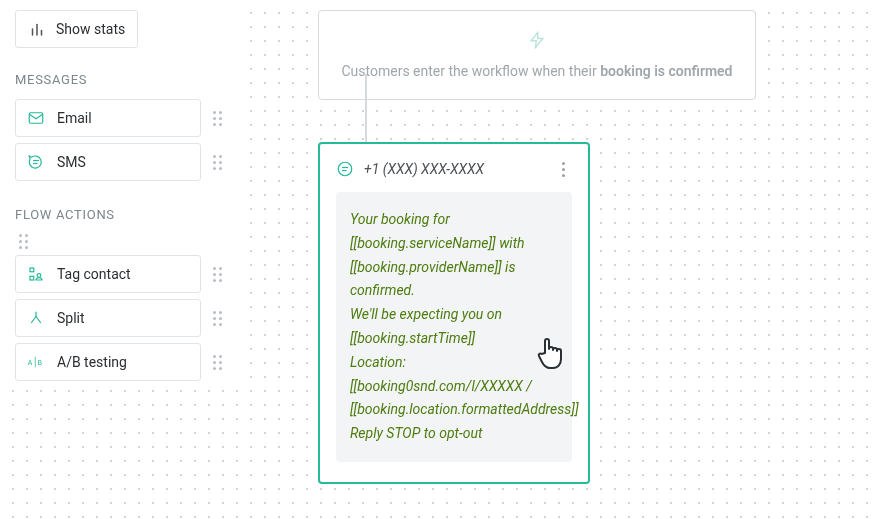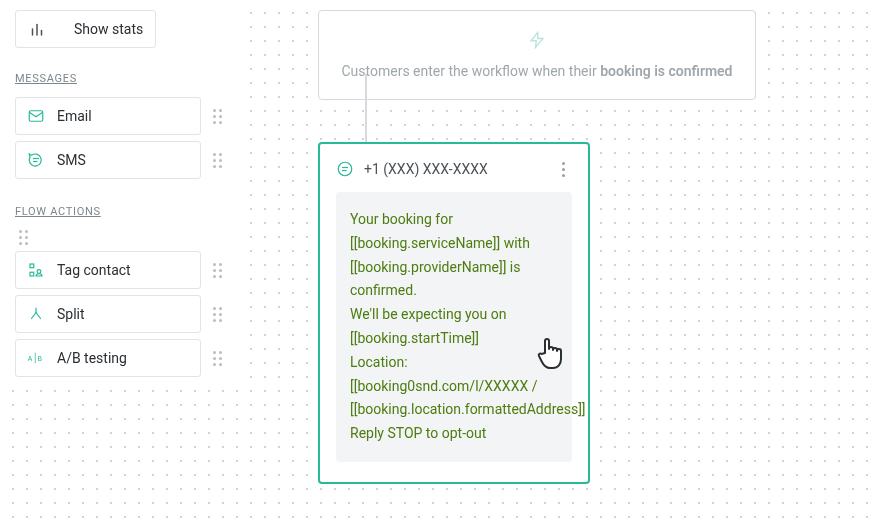--- a/index.html
+++ b/index.html
@@ -28,33 +28,32 @@
     z-index: 10;
     border-right: none;
   }
   .show-stats {
     margin: 10px 15px 18px 15px;
     border: 1px solid #e1e4e7;
     border-radius: 3px;
     padding: 9px 12px;
     display: inline-flex;
     align-items: center;
-    gap: 28px;
+    gap: 10px;
     font-size: 14px;
     color: #2a2f33;
     cursor: pointer;
     background: #fff;
   }
   .section-label {
-    font-size: 11px;
+    font-size: 13px;
     letter-spacing: 0.7px;
     color: #7d868c;
     padding: 6px 15px;
     text-transform: uppercase;
-    text-decoration: underline;
   }
   .item-row {
     display: flex;
     align-items: stretch;
     margin: 6px 15px;
     gap: 8px;
   }
   .item-btn {
     flex: 1;
     border: 1px solid #e1e4e7;
@@ -129,20 +128,21 @@
   .sms-card {
     position: absolute;
     left: 318px;
     top: 142px;
     width: 272px;
     border: 2px solid #26b99a;
     border-radius: 4px;
     background: #fff;
     padding: 16px 16px 20px 16px;
     z-index: 6;
+    font-style: italic;
   }
   .sms-head {
     display: flex;
     align-items: center;
     gap: 10px;
     margin-bottom: 14px;
   }
   .sms-head .title {
     font-size: 14px;
     color: #4c5257;

